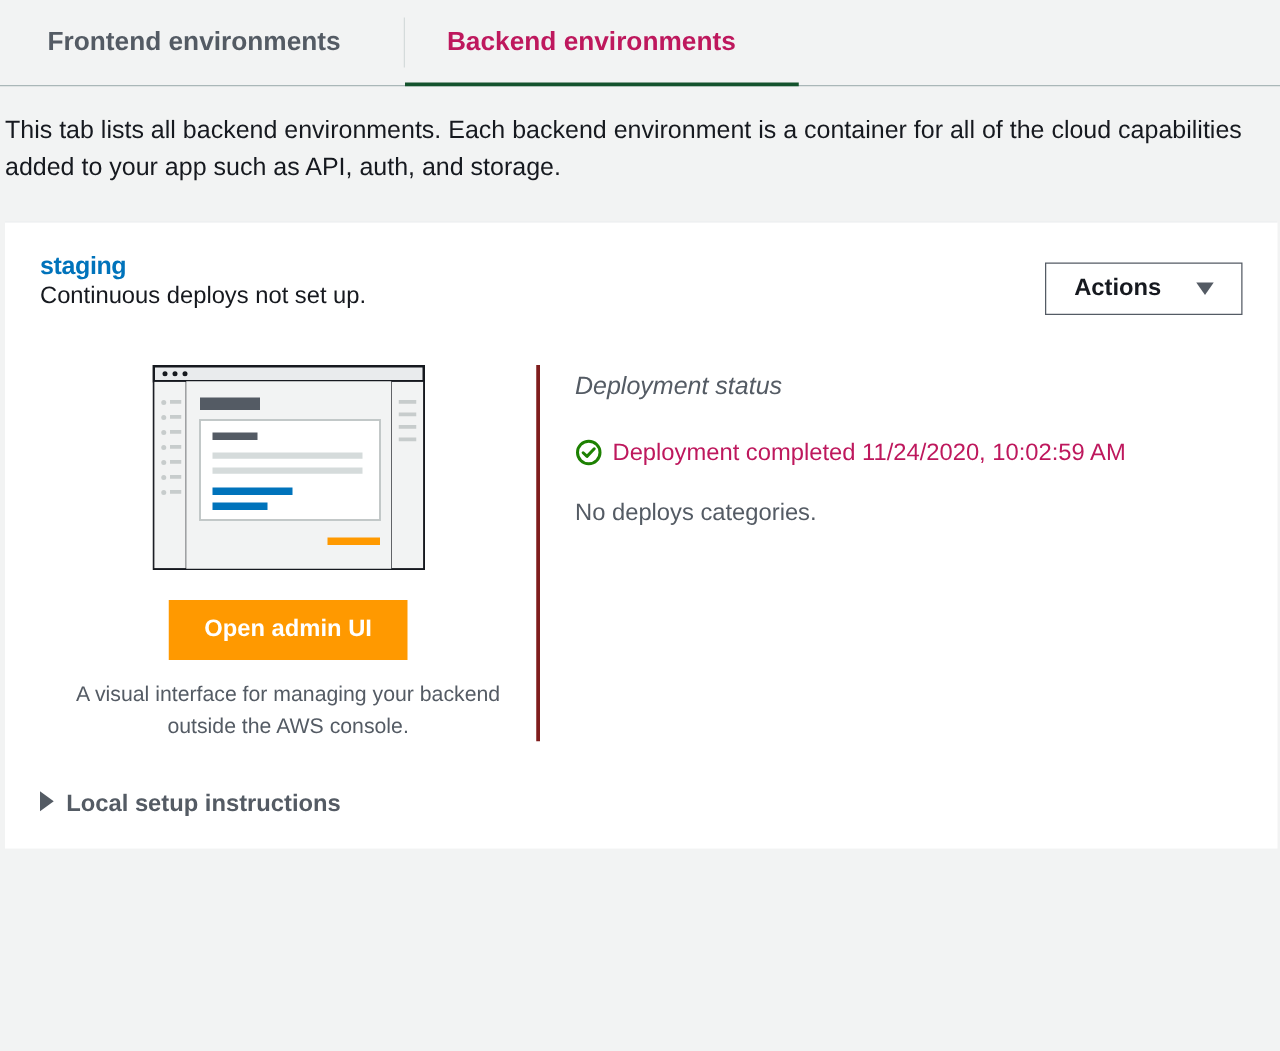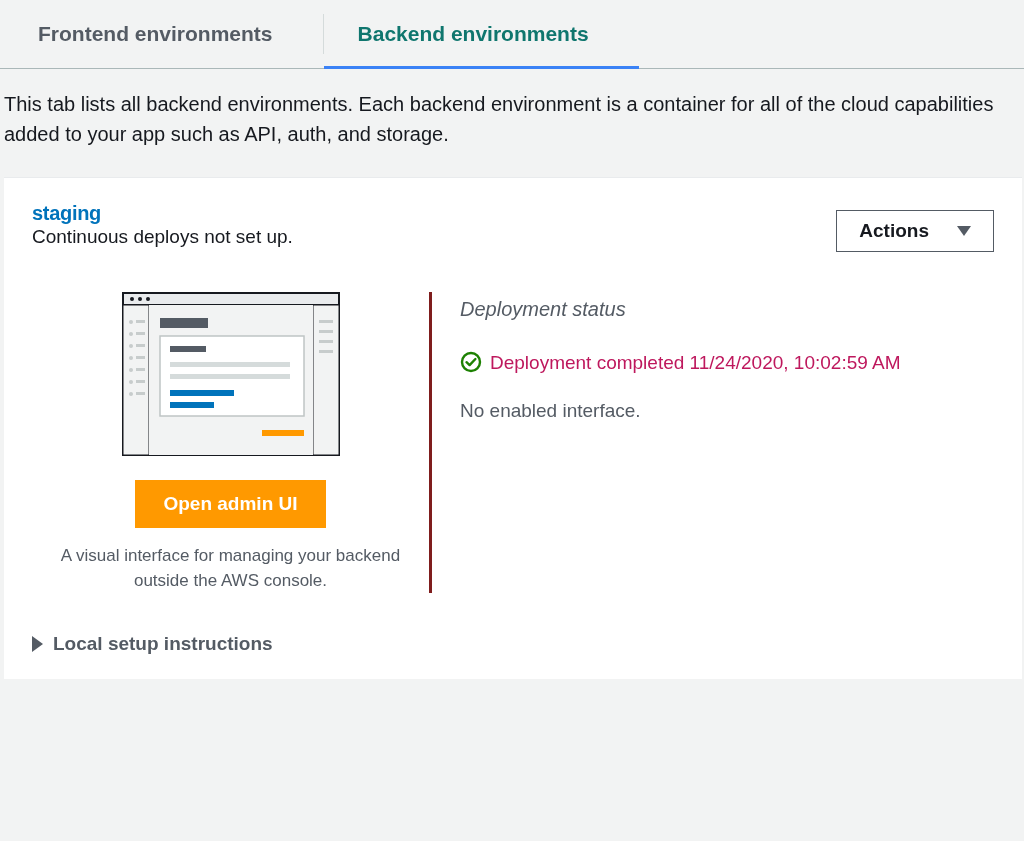--- a/index.html
+++ b/index.html
@@ -17,22 +17,22 @@
     }
     .tab-item {
       padding: 22px 50px 20px 34px;
       font-size: 21px;
       font-weight: 700;
       color: #545b64;
       cursor: pointer;
       margin-bottom: -1px;
     }
     .tab-item.active {
-      color: #0f766e;
-      border-bottom: 3px solid #3b82f6;
+      color: #be185d;
+      border-bottom: 3px solid #14532d;
     }
     .tab-divider {
       width: 1px;
       background: #d5dbdb;
       margin: 14px 0 14px 0;
     }
     .tab-description {
       padding: 20px 4px 28px 4px;
       font-size: 20px;
       color: #16191f;
@@ -136,21 +136,21 @@
     .check-icon {
       flex-shrink: 0;
       margin-top: 2px;
     }
     .categories-text {
       font-size: 19px;
       color: #545b64;
     }
     .local-setup {
       display: flex;
-      align-items: center;
+      align-items: flex-start;
       gap: 10px;
       margin-top: 36px;
       cursor: pointer;
       padding: 4px 0;
     }
     .expand-tri {
       width: 0; height: 0;
       border-top: 8px solid transparent;
       border-bottom: 8px solid transparent;
       border-left: 11px solid #545b64;
@@ -242,21 +242,21 @@
 
     <div class="deploy-col">
       <div class="deploy-heading">Deployment status</div>
       <div class="deploy-status-row">
         <svg class="check-icon" width="22" height="22" viewBox="0 0 22 22">
           <circle cx="11" cy="11" r="9" fill="none" stroke="#1d8102" stroke-width="2.4"></circle>
           <path d="M6.5 11.2 L9.6 14.1 L15.4 8" fill="none" stroke="#1d8102" stroke-width="2.4" stroke-linecap="round" stroke-linejoin="round"></path>
         </svg>
         <span>Deployment completed 11/24/2020, 10:02:59 AM</span>
       </div>
-      <div class="categories-text">No enabled interface.</div>
+      <div class="categories-text">No deploys categories.</div>
     </div>
   </div>
 
   <div class="local-setup">
     <span class="expand-tri"></span>
     <span class="local-setup-label">Local setup instructions</span>
   </div>
 
 </div>
 

